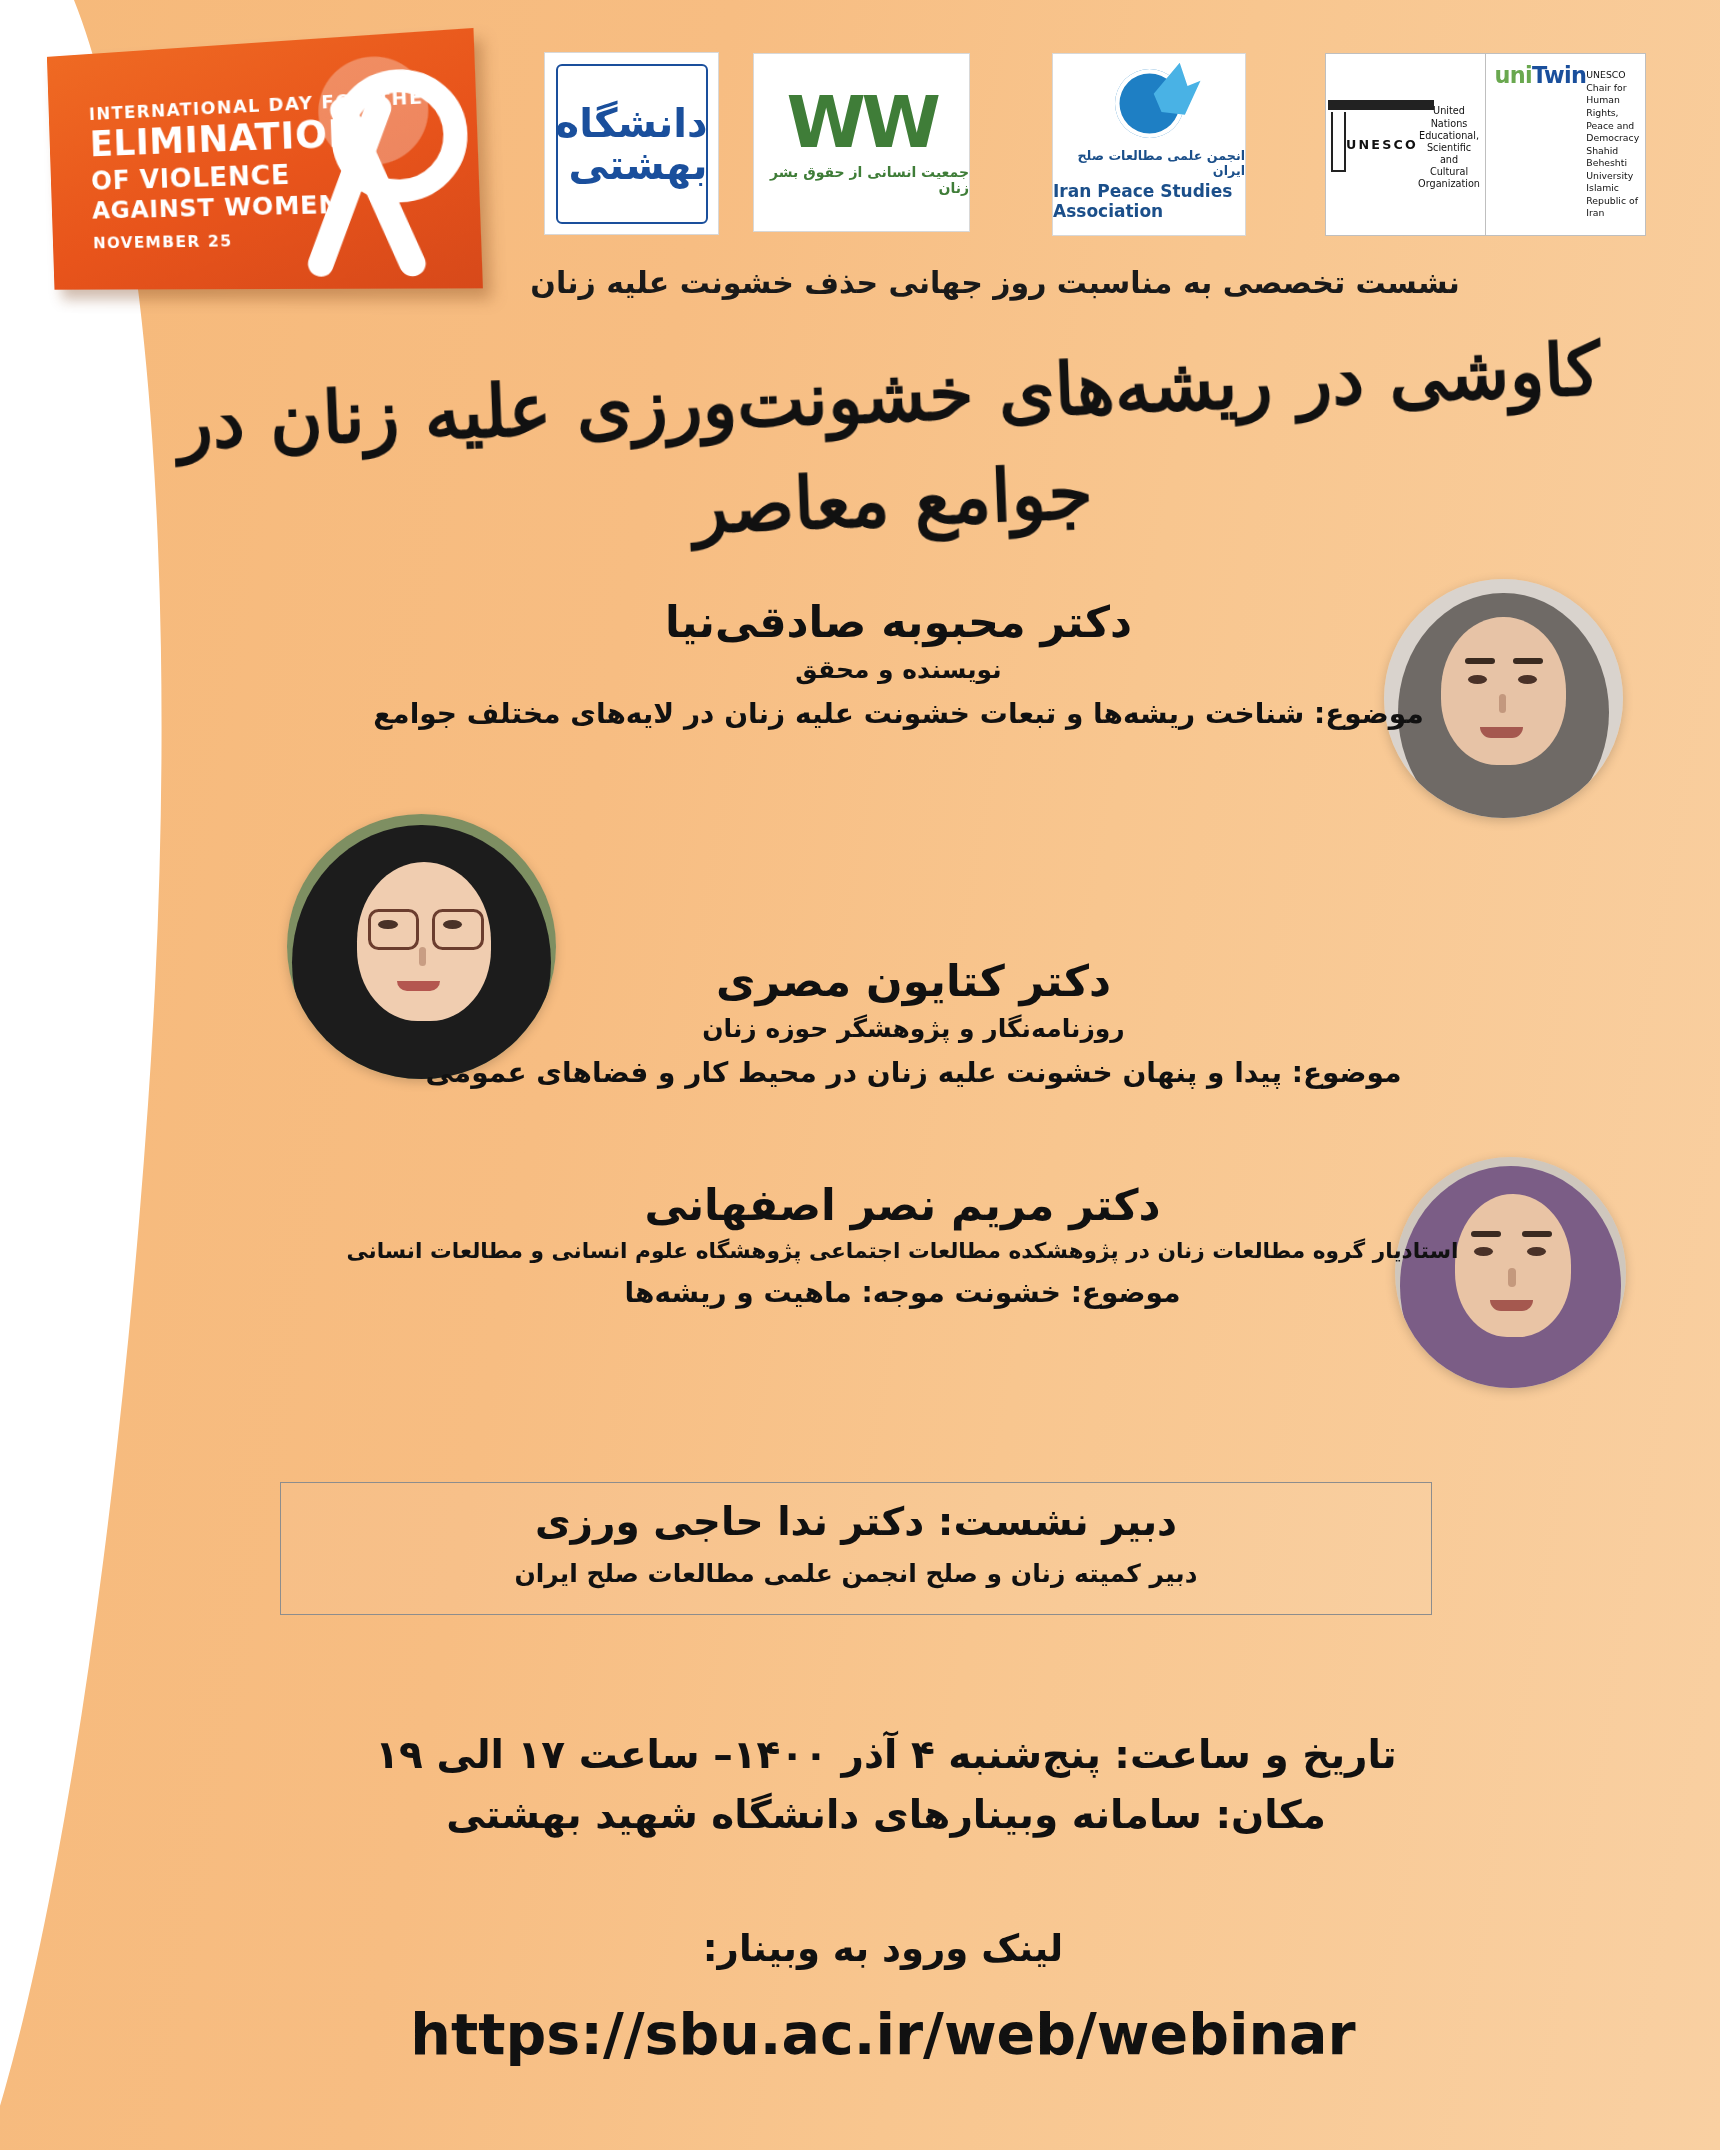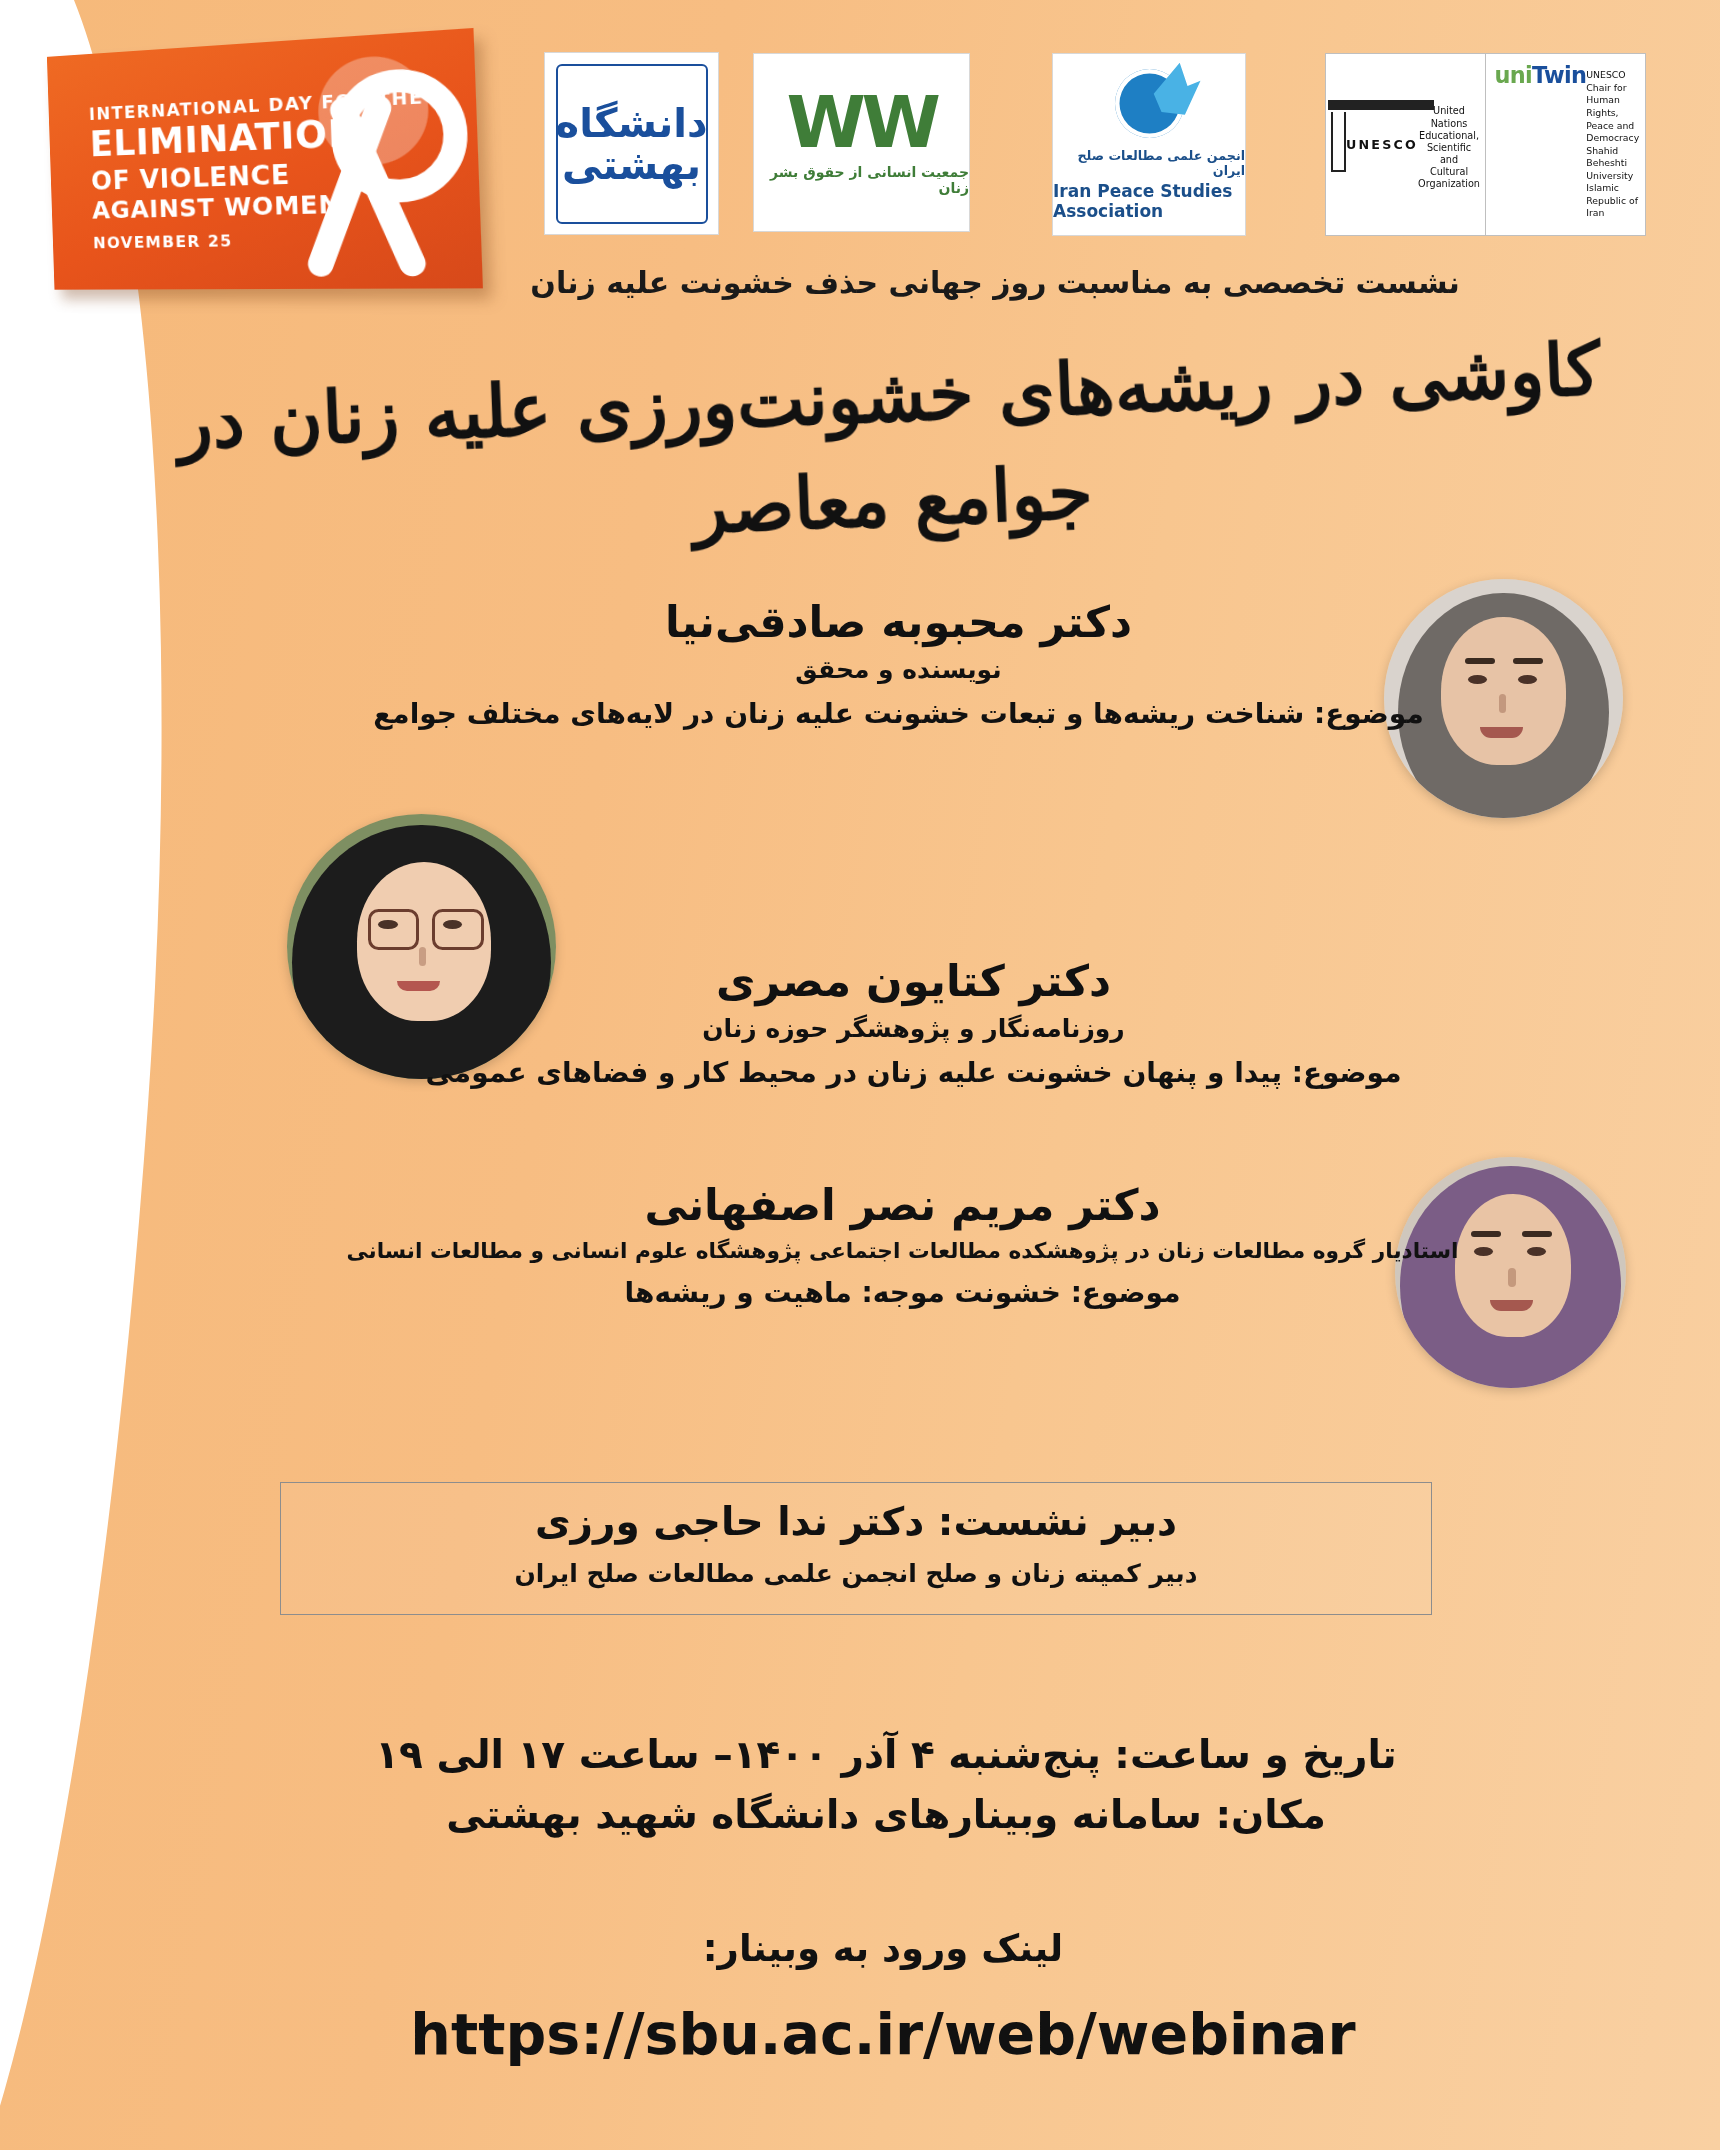--- a/index.html
+++ b/index.html
@@ -143,21 +143,21 @@
 
   .sbu-art {
     position: absolute; inset: 10.5px;
     border: 2.2px solid #1a4f9c;
     border-radius: 6px;
     display: flex; align-items: center; justify-content: center;
     color: #1a4f9c;
     font-size: 40px;
     font-weight: 700;
     line-height: 1.05;
-    text-align: center;
+    text-align: right;
   }
   .women-art {
     position: absolute; inset: 0;
     display: flex; flex-direction: column; align-items: center; justify-content: center;
     color: #3f7d38;
   }
   .women-w {
     font-size: 72px; font-weight: 700; line-height: .9; letter-spacing: -4.5px;
   }
   .women-cap { font-size: 14px; margin-top: 9px; color: #3f7d38; font-weight: 700; }

